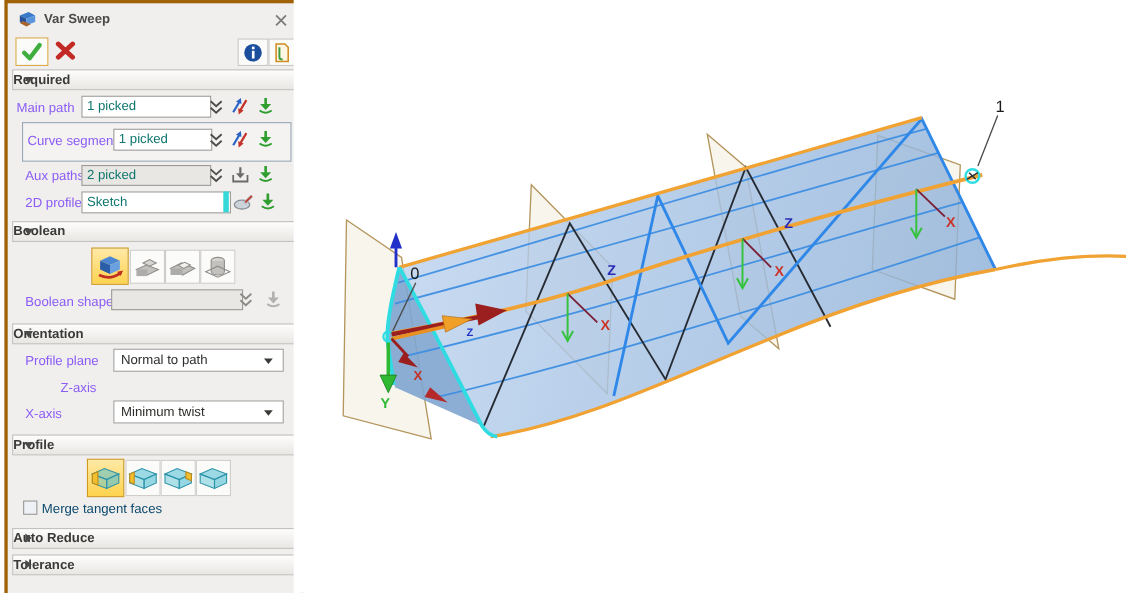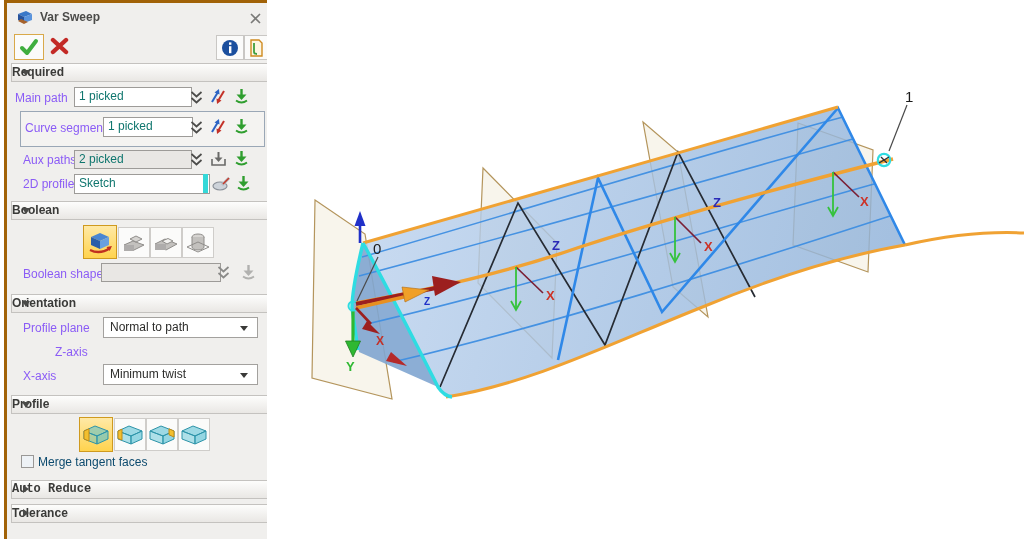--- a/index.html
+++ b/index.html
@@ -238,21 +238,21 @@
   <div class="pickbtn" style="left:171px;top:415px;width:30px;height:31px;">
     <svg width="28" height="22" viewBox="0 0 28 22">
       <polygon points="2,7 13,2 26,7 15,12" fill="rgba(80,190,210,.55)" stroke="#2d93a8"></polygon>
       <polygon points="2,7 15,12 15,20 2,15" fill="rgba(80,190,210,.45)" stroke="#2d93a8"></polygon>
       <polygon points="15,12 26,7 26,15 15,20" fill="rgba(80,190,210,.6)" stroke="#2d93a8"></polygon>
     </svg>
   </div>
   <div class="chk" style="left:14px;top:452px;"></div>
   <div class="lbl" style="left:31px;top:452px;color:#0c4a6e;">Merge tangent faces</div>
 
-  <div class="sec" style="top:477px;font-family:Liberation Mono, monospace;">
+  <div class="sec" style="top:477px;">
     <div class="tri-r"></div>
     <span>Auto Reduce</span>
   </div>
   <div class="sec" style="top:501px;">
     <div class="tri-r"></div>
     <span>Tolerance</span>
   </div>
 </div>
 
 <div class="viewport">

